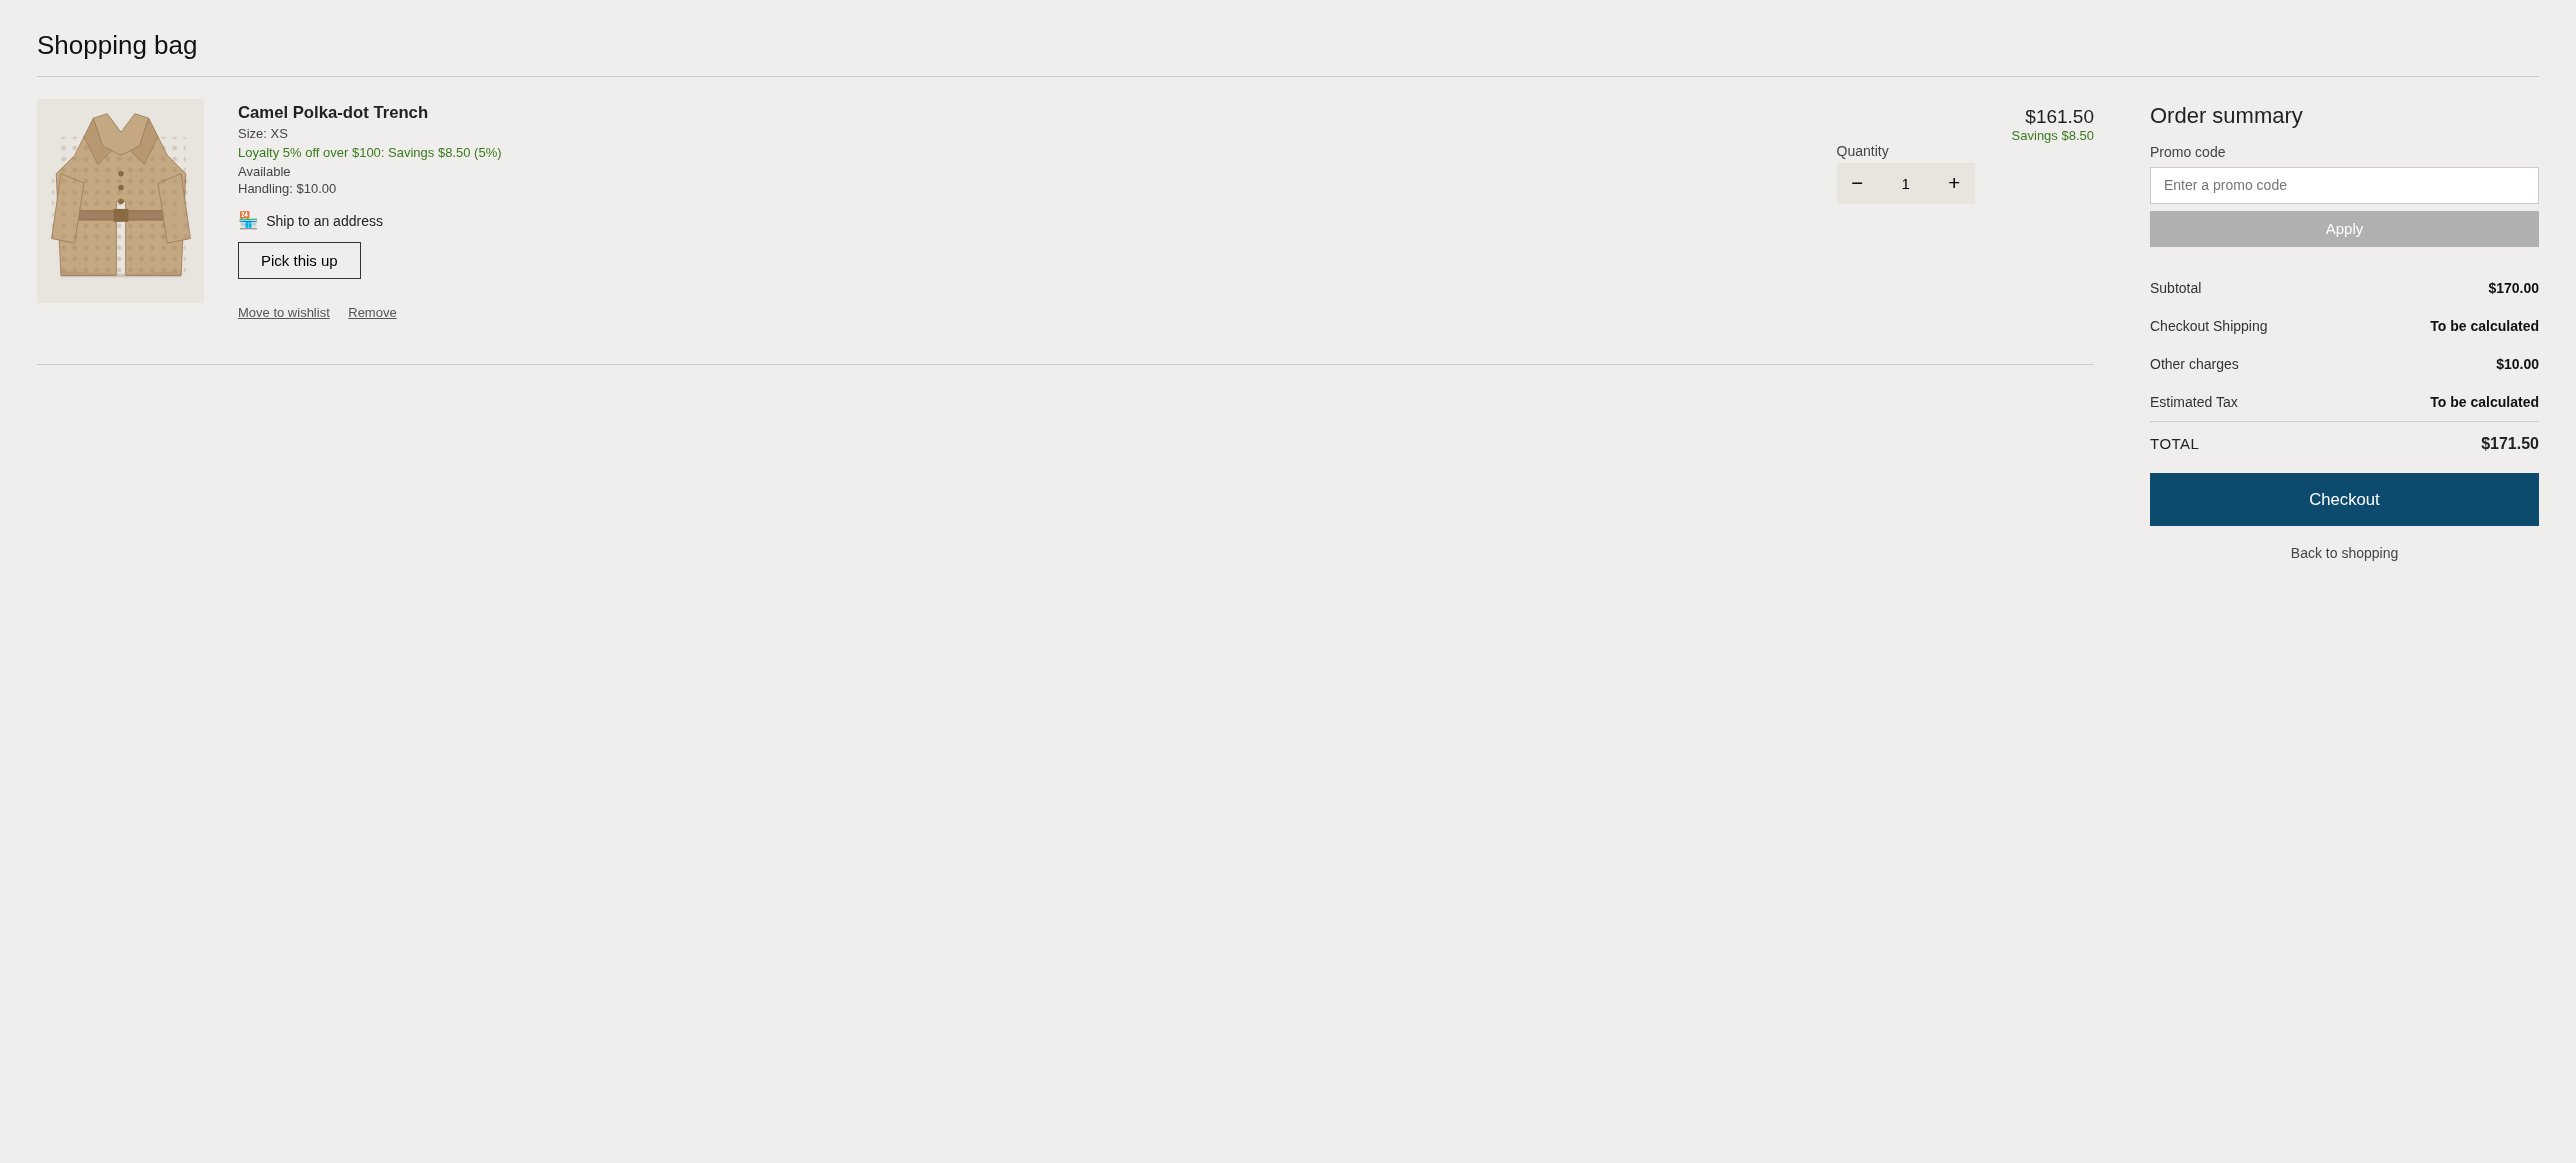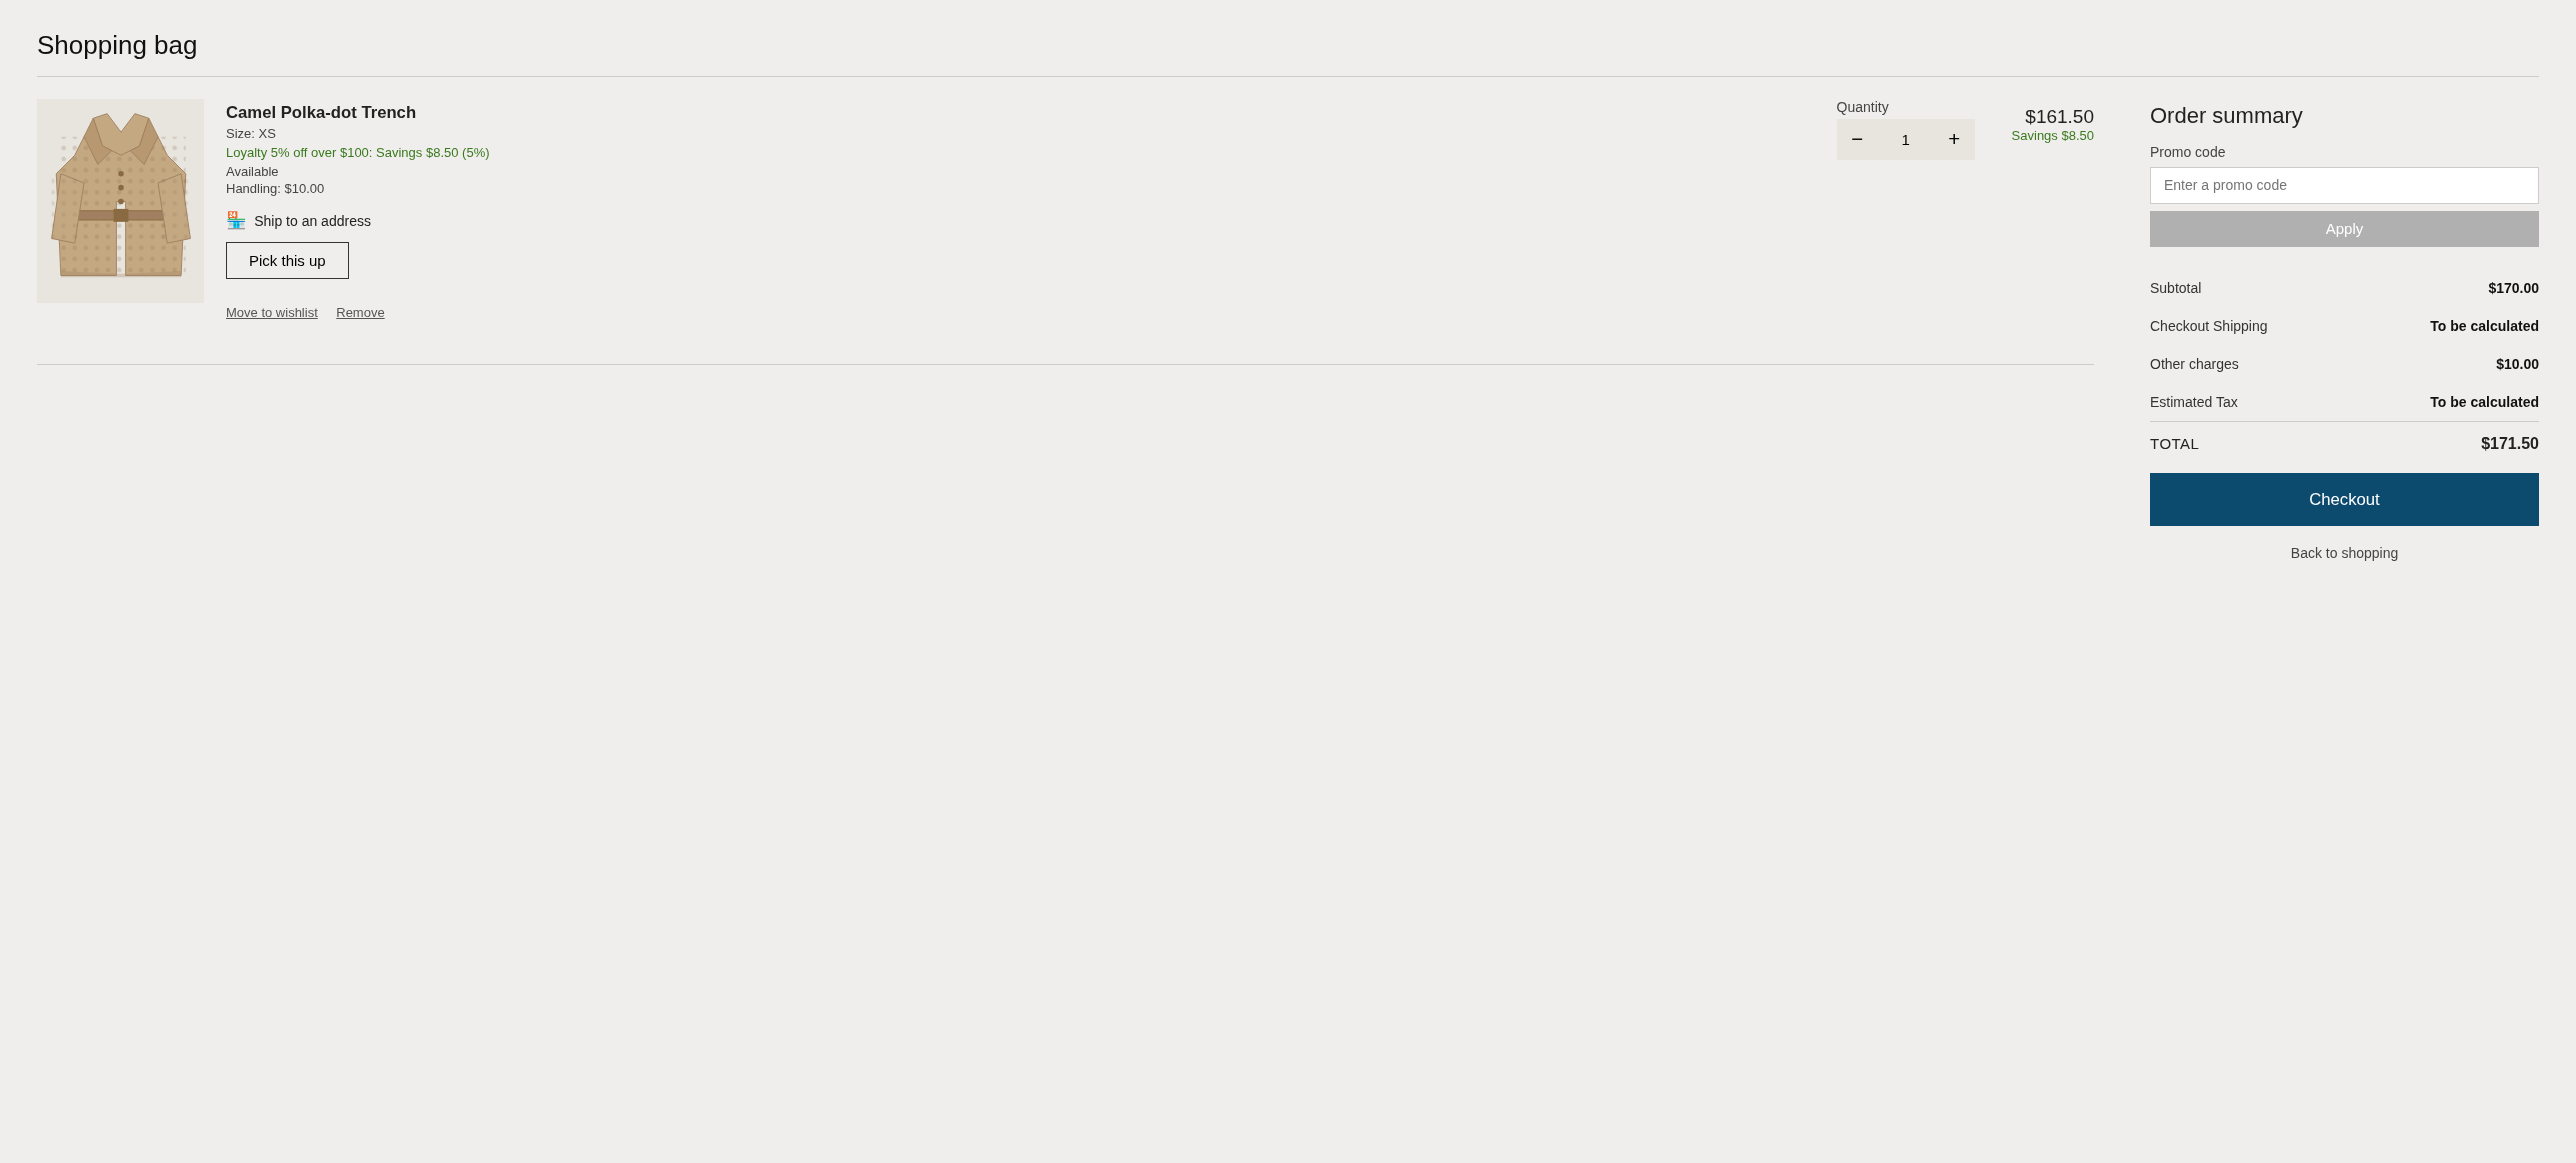--- a/index.html
+++ b/index.html
@@ -52,20 +52,21 @@
       overflow: hidden;
     }
     
     .coat-svg {
       width: 148px;
       height: 185px;
     }
     .product-details {
       flex: 1;
       padding-top: 3.7px;
+      margin-left: 12px;
     }
     .product-name {
       font-size: 16.7px;
       font-weight: 700;
       margin-bottom: 3.7px;
     }
     .product-size {
       font-size: 13px;
       color: #444;
       margin-bottom: 3.7px;
@@ -118,20 +119,21 @@
       cursor: pointer;
       background: none;
       border: none;
       padding: 0;
     }
     .quantity-section {
       display: flex;
       flex-direction: column;
       align-items: center;
       gap: 3.7px;
+      margin-top: 44px;
     }
     .quantity-label {
       font-size: 14px;
       color: #444;
       align-self: flex-start;
       margin-left: 0;
     }
     .quantity-controls {
       display: flex;
       align-items: center;

